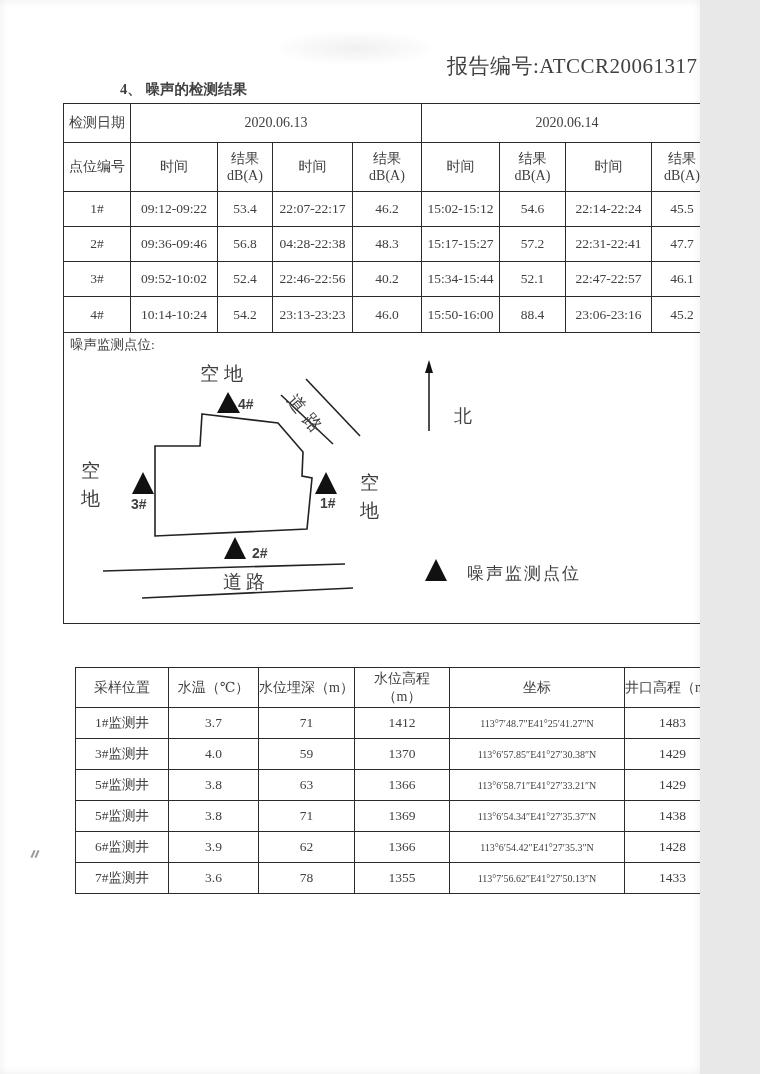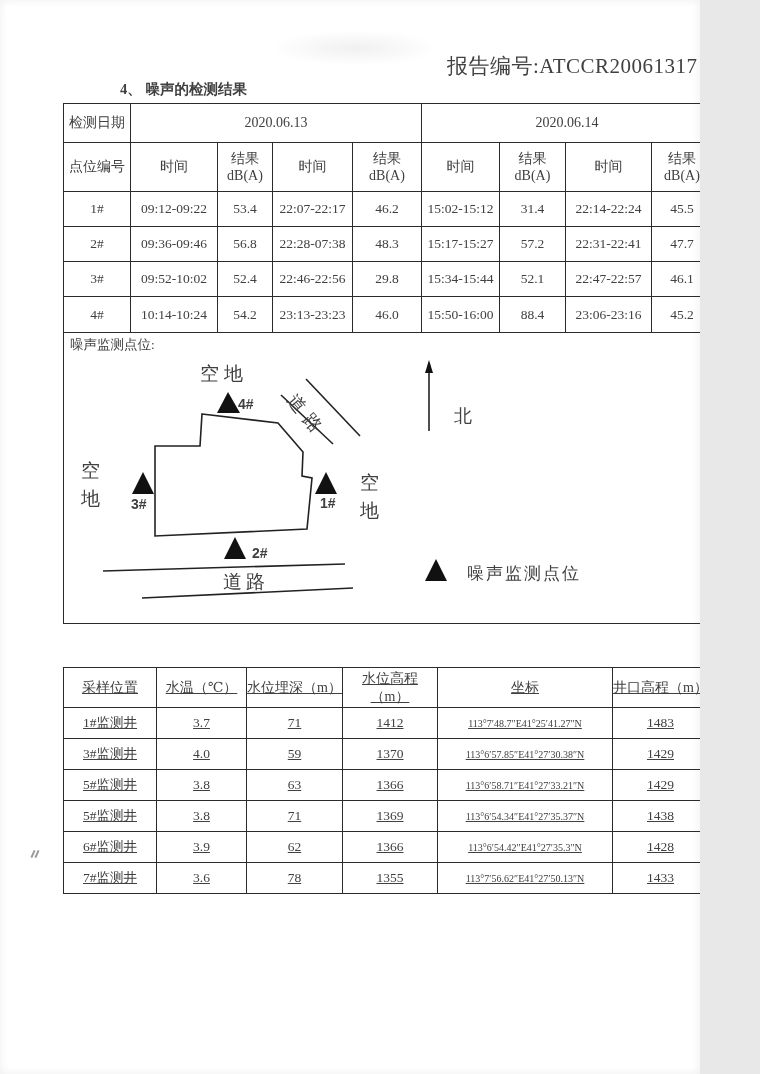--- a/index.html
+++ b/index.html
@@ -10,21 +10,21 @@
   }
   .smudge{position:absolute;left:270px;top:30px;width:170px;height:36px;
     background:radial-gradient(ellipse at center,rgba(0,0,0,.06),rgba(0,0,0,0) 70%);}
   .report-no{position:absolute;left:447px;top:52px;font-size:21px;letter-spacing:.5px;}
   .section-heading{position:absolute;left:120px;top:80px;font-size:14.5px;font-weight:700;}
   table{border-collapse:collapse;table-layout:fixed;}
   .noise-table{position:absolute;left:63px;top:103px;width:650px;}
   .noise-table td{border:1.5px solid #2b2b2b;text-align:center;vertical-align:middle;
     font-size:13.5px;padding:0;overflow:hidden;}
   .noise-table .hd{font-size:14px;}
-  .water-table{position:absolute;left:63px;top:667px;width:645px;text-decoration:underline;}
+  .water-table{position:absolute;left:75px;top:667px;width:645px;}
   .water-table td{border:1.5px solid #2b2b2b;text-align:center;vertical-align:middle;
     font-size:13.5px;padding:0;overflow:hidden;}
   .water-table .hd{font-size:14px;font-weight:400;}
   .water-table .coord{font-size:10px;}
   .water-title{position:absolute;left:63px;top:629px;width:645px;text-align:center;
     font-size:24px;font-weight:700;letter-spacing:3px;}
   .footer{position:absolute;left:0;top:966px;width:760px;text-align:center;
     font-size:13px;letter-spacing:1px;}
   
   .diagram{position:relative;width:100%;height:290px;}
@@ -98,41 +98,41 @@
         <span>dB(A)</span>
       </td>
     </tr>
     <tr style="height:35px">
       <td>1#</td>
       <td>09:12-09:22</td>
       <td>53.4</td>
       <td>22:07-22:17</td>
       <td>46.2</td>
       <td>15:02-15:12</td>
-      <td>31.4</td>
+      <td>54.6</td>
       <td>22:14-22:24</td>
       <td>45.5</td>
     </tr>
     <tr style="height:35px">
       <td>2#</td>
       <td>09:36-09:46</td>
       <td>56.8</td>
-      <td>22:28-07:38</td>
+      <td>04:28-22:38</td>
       <td>48.3</td>
       <td>15:17-15:27</td>
       <td>57.2</td>
       <td>22:31-22:41</td>
       <td>47.7</td>
     </tr>
     <tr style="height:35px">
       <td>3#</td>
       <td>09:52-10:02</td>
       <td>52.4</td>
       <td>22:46-22:56</td>
-      <td>29.8</td>
+      <td>40.2</td>
       <td>15:34-15:44</td>
       <td>52.1</td>
       <td>22:47-22:57</td>
       <td>46.1</td>
     </tr>
     <tr style="height:36px">
       <td>4#</td>
       <td>10:14-10:24</td>
       <td>54.2</td>
       <td>23:13-23:23</td>

